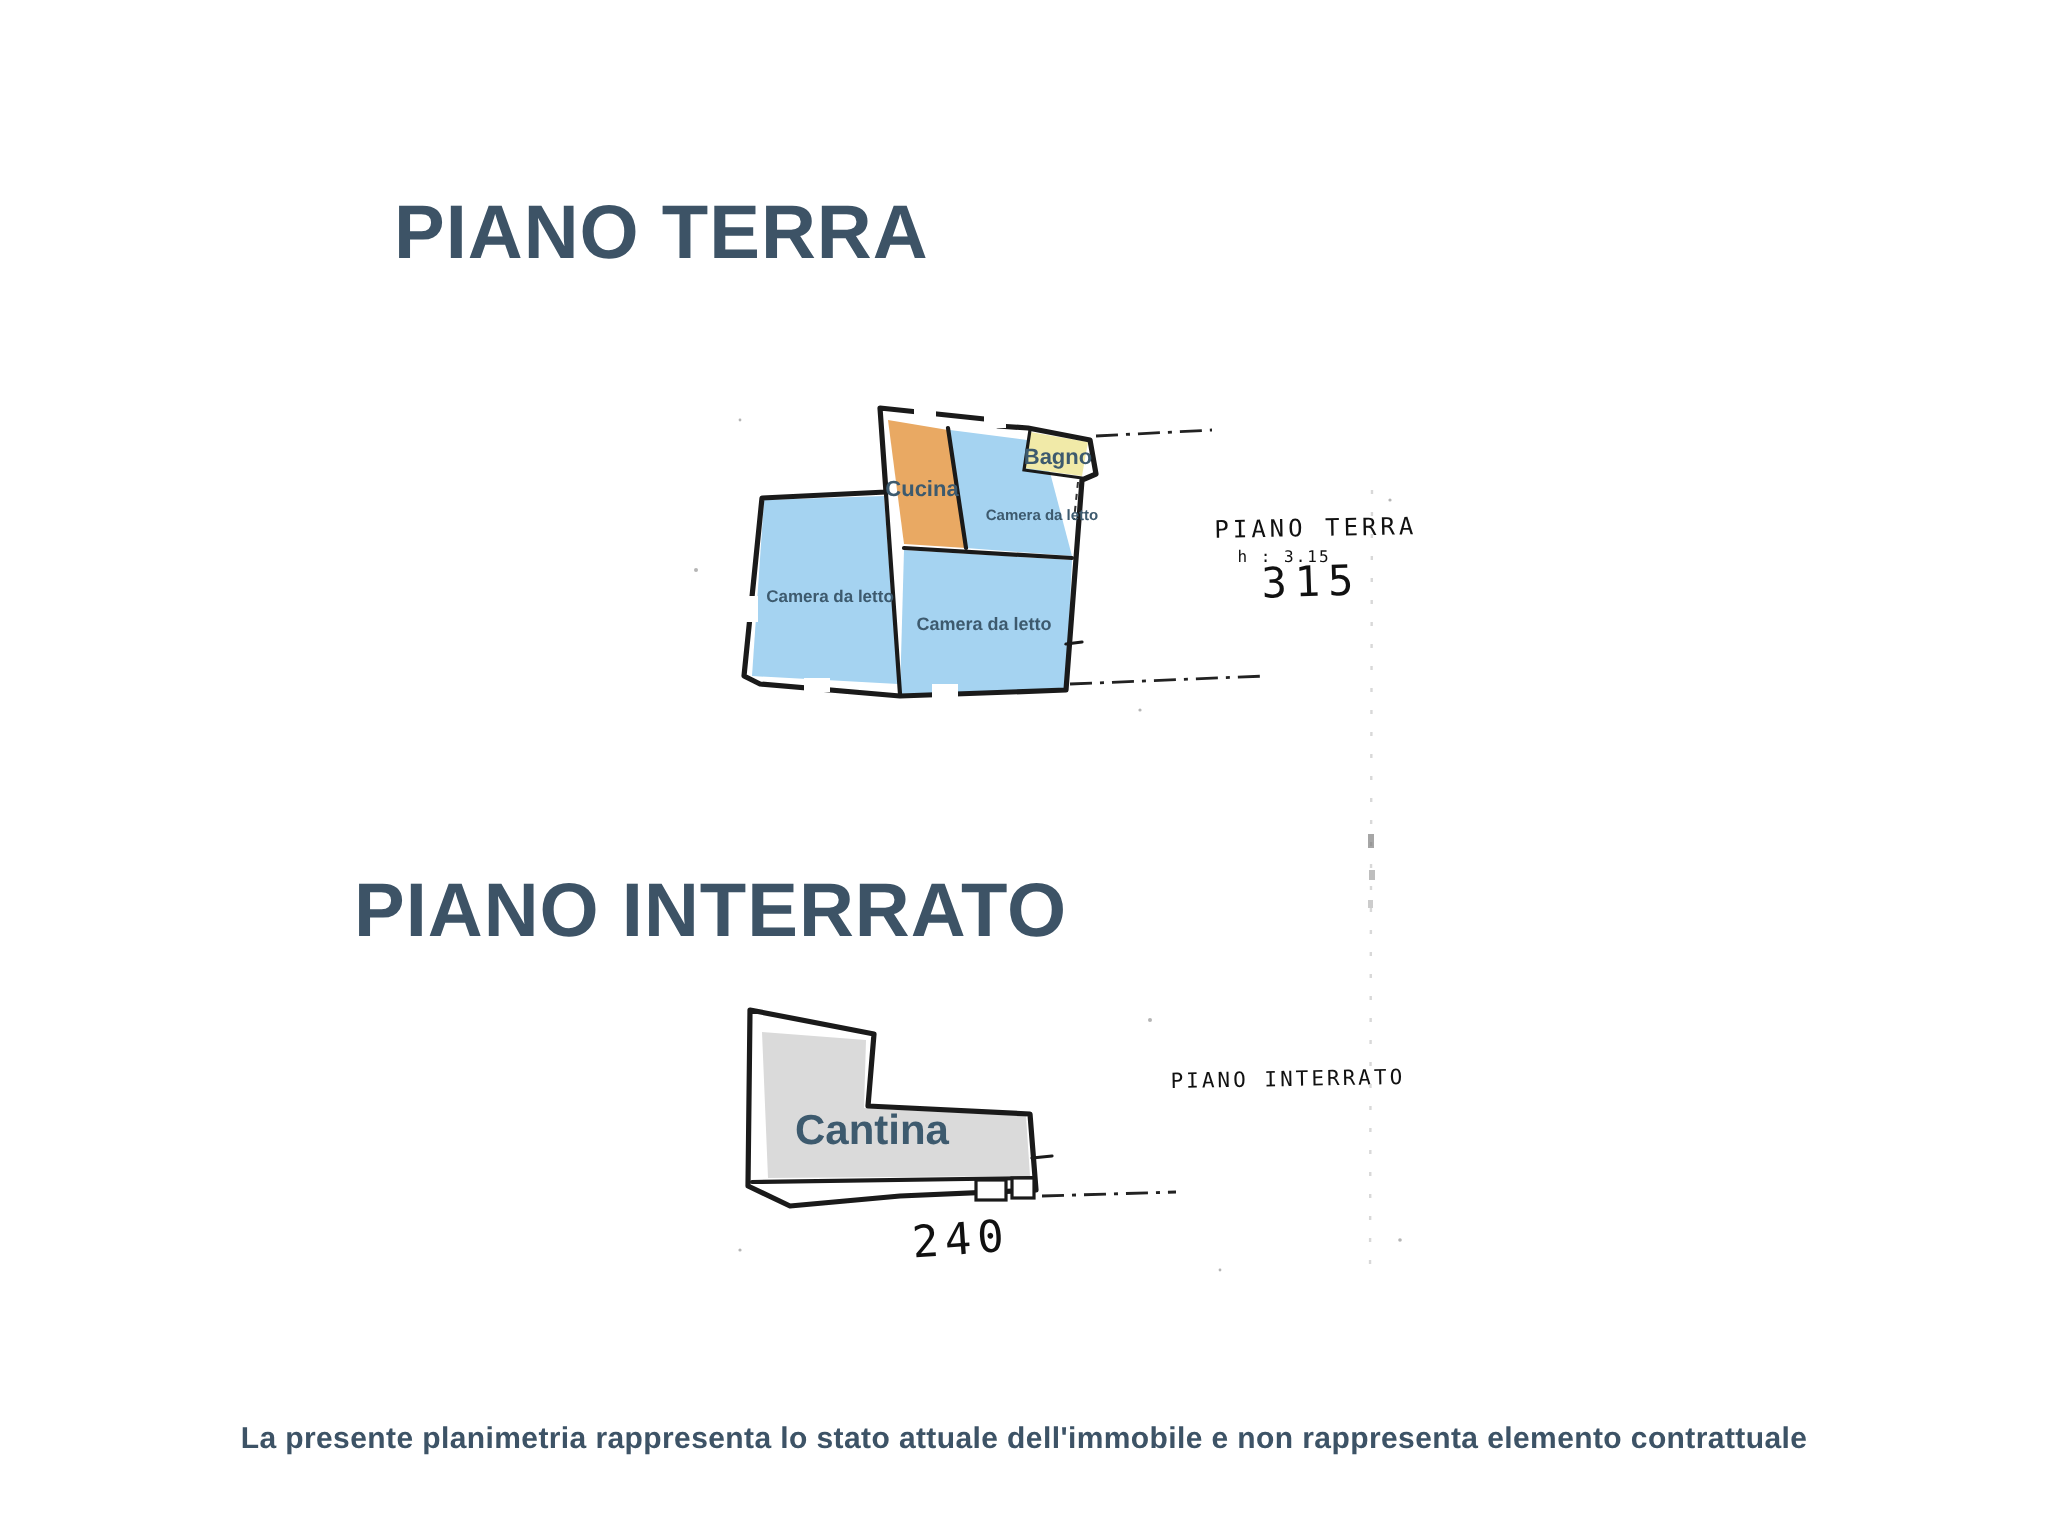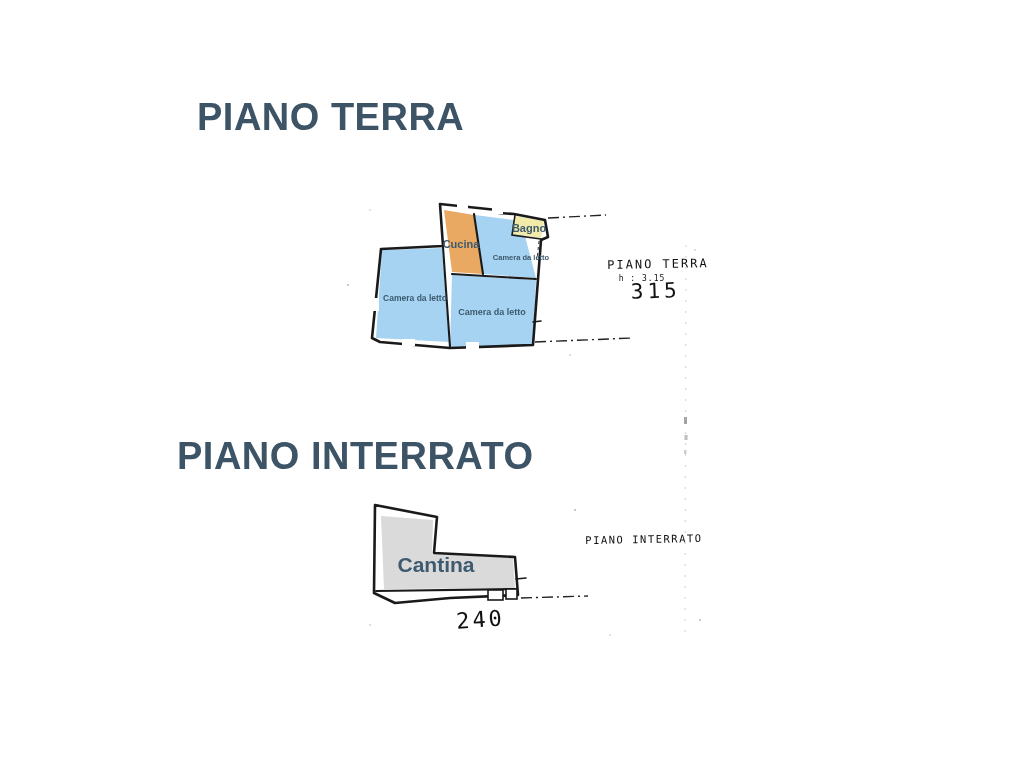--- a/index.html
+++ b/index.html
@@ -106,13 +106,14 @@
     <circle class="speck" cx="250" cy="140" r=".7"></circle>
   </svg>
 
   <svg class="crease" width="6" height="395" viewBox="0 0 6 395">
     <line x1="3" y1="0" x2="2" y2="395" stroke="#d8d8d8" stroke-width="1.2" stroke-dasharray="2 9"></line>
     <rect x="1" y="172" width="3" height="7" fill="#777" opacity=".65"></rect>
     <rect x="1.5" y="190" width="3" height="5" fill="#888" opacity=".55"></rect>
     <rect x="1" y="205" width="2.5" height="4" fill="#999" opacity=".5"></rect>
   </svg>
 
+  <div class="footer">La presente planimetria rappresenta lo stato attuale dell'immobile e non rappresenta elemento contrattuale</div>
 </div>
 
 </body></html>

